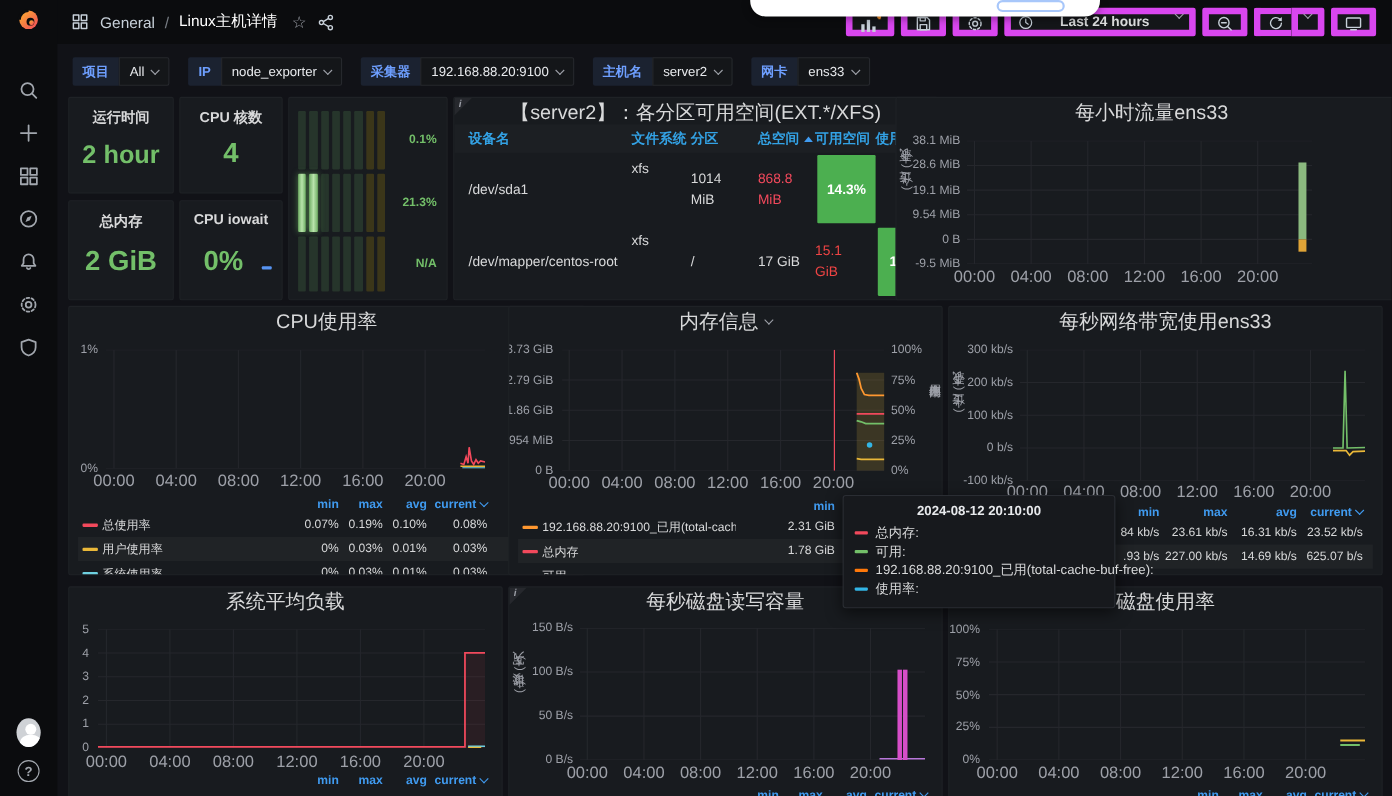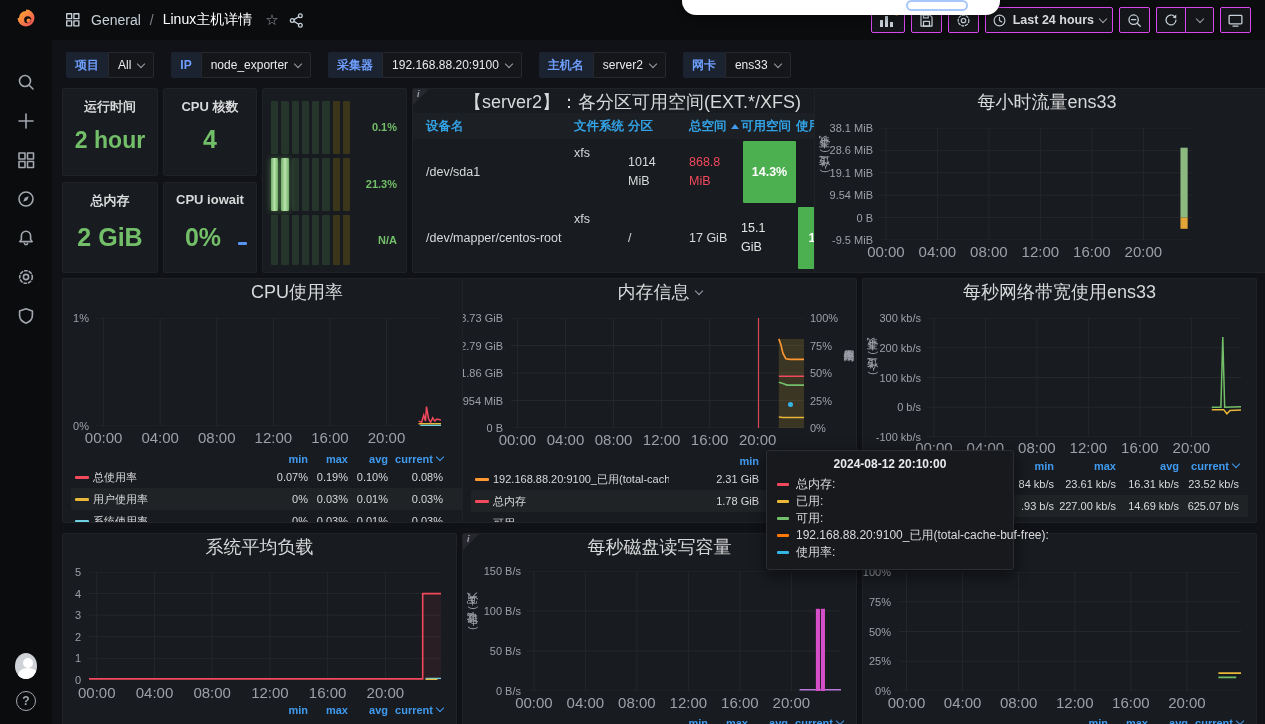--- a/index.html
+++ b/index.html
@@ -21,22 +21,22 @@
              font-size:12px;font-weight:700;display:flex;align-items:center;justify-content:center}
 
   .topnav{position:absolute;left:52px;top:0;width:1213px;height:40px;background:#0b0c0e;
           display:flex;align-items:center;z-index:4}
   .crumbs{display:flex;align-items:center;gap:9px;margin-left:12px}
   .crumb-sec{color:#c7d0d9;font-size:14px}
   .crumb-sep{color:#7b8087;font-size:14px}
   .crumb-title{color:#fff;font-size:14px}
   .star{color:#9da0a8;font-size:15px;margin-left:4px}
   .nav-right{margin-left:auto;display:flex;align-items:center;gap:6px;margin-right:14px}
-  .nbtn{height:26px;min-width:29px;border:1px solid #d946ef;border-radius:2px;background:#141619;
-        display:flex;align-items:center;justify-content:center;gap:6px;color:#c7d0d9;padding:0 6px;cursor:pointer}
+  .nbtn{height:26px;min-width:29px;border:6px solid #d946ef;border-radius:2px;background:#141619;
+        display:flex;align-items:flex-start;justify-content:center;gap:24px;color:#c7d0d9;padding:0 6px;cursor:pointer}
   .nbtn.joined-l{border-radius:2px 0 0 2px;border-right:none}
   .nbtn.joined-r{border-radius:0 2px 2px 0}
   .timetext{font-size:12.5px;font-weight:600;color:#d8d9da;white-space:nowrap}
   .chev{width:6px;height:6px;border-right:1.5px solid #9da0a8;border-bottom:1.5px solid #9da0a8;
         display:inline-block;transform:rotate(45deg);margin-top:-3px}
 
   .content{position:absolute;left:52px;top:40px;width:1213px;height:684px;background:#111217}
   .filters{position:absolute;left:66px;top:52px;display:flex;gap:17px;z-index:2}
   .chip{display:flex;align-items:stretch}
   .chip .lbl{background:#1b2230;color:#6e9fff;font-weight:700;padding:0 9px;height:26px;line-height:26px;
@@ -414,21 +414,21 @@
     <span class="td topa">xfs</span>
     <span class="td wrap">1014 MiB</span>
     <span class="td wrap" style="color: rgb(242, 73, 92);">868.8 MiB</span>
     <span class="usage-box">14.3%</span>
   </div>
   <div class="trow" style="top:116px">
     <span class="td mid" style="width:140px;line-height:1.5">/dev/mapper/centos-root</span>
     <span class="td topa">xfs</span>
     <span class="td mid">/</span>
     <span class="td wrap">17 GiB</span>
-    <span class="td wrap" style="color: #e5e5e5;">15.1 GiB</span>
+    <span class="td wrap" style="color: #ef4444;">15.1 GiB</span>
     <span class="usage-box">11.1%</span>
   </div>
 </div>
 
 <div class="panel" style="left:814px;top:88px;width:466px;height:185px">
   <div class="ptitle">
       <span>每小时流量ens33</span>
     </div>
   <div class="ylab" style="left:2px;top:50px">上传 (-) /下载 (+)</div>
   <div class="yt t6" style="left:14px;top:39px;width:48px;height:112px">
@@ -791,20 +791,23 @@
       <span class="lh">avg</span>
       <span class="lh">
           <span>current</span>
           <span class="chev" style="border-color:#409bf0"></span>
         </span>
     </div>
   </div>
 </div>
 
 <div class="panel" style="left:862px;top:533px;width:395px;height:245px">
+  <div class="ptitle">
+      <span>磁盘使用率</span>
+    </div>
   <div class="yt t5" style="left:0;top:38px;width:32px;height:119px">
       <span>100%</span>
       <span>75%</span>
       <span>50%</span>
       <span>25%</span>
       <span>0%</span>
     </div>
   <div class="plot" style="left:36px;top:38px;width:342px;height:119px">
     <svg viewBox="0 0 100 100" preserveAspectRatio="none">
       <line class="grid-line" x1="2.2" y1="0" x2="2.2" y2="100"></line>
@@ -845,24 +848,20 @@
   </div>
 </div>
 
 <div class="tooltip">
   <div class="tt-time">2024-08-12 20:10:00</div>
   <div class="tt-row">
     <span class="tt-dash" style="background: rgb(242, 73, 92);"></span>
     <span>总内存:</span>
     </div>
   <div class="tt-row">
-    <span class="tt-dash" style="background: rgb(234, 184, 57);"></span>
-    <span>已用:</span>
-    </div>
-  <div class="tt-row">
     <span class="tt-dash" style="background: rgb(115, 191, 105);"></span>
     <span>可用:</span>
     </div>
   <div class="tt-row">
     <span class="tt-dash" style="background: rgb(255, 120, 10);"></span>
     <span>192.168.88.20:9100_已用(total-cache-buf-free):</span>
     </div>
   <div class="tt-row">
     <span class="tt-dash" style="background: rgb(51, 181, 229);"></span>
     <span>使用率:</span>

